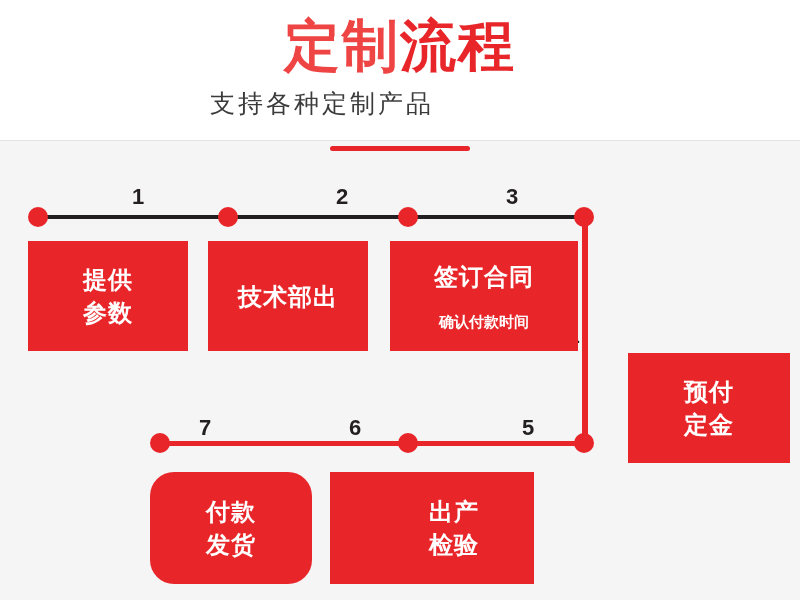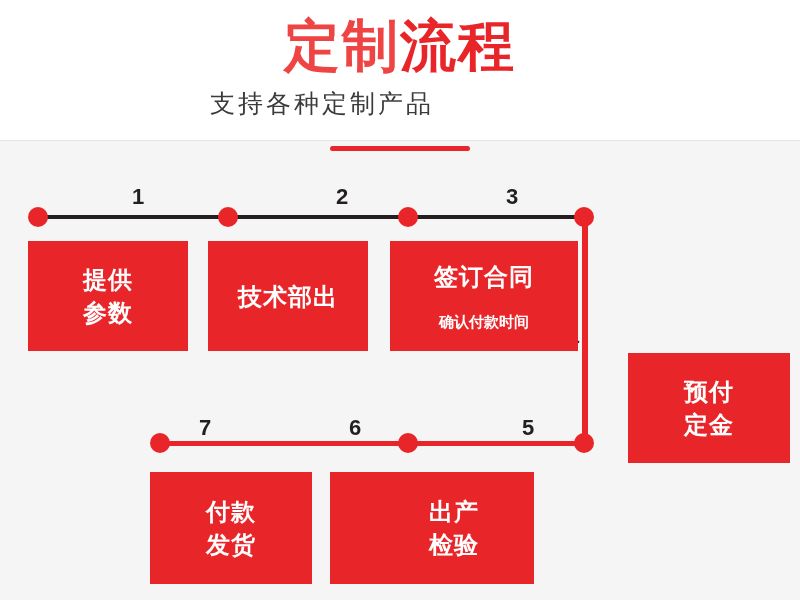--- a/index.html
+++ b/index.html
@@ -192,19 +192,19 @@
       <div class="ln">预付</div>
       <div class="ln">定金</div>
     </div>
 
 
     <div class="box" style="left:330px; top:332px; width:160px; height:112px;padding-left:44px;">
       <div class="ln">出产</div>
       <div class="ln">检验</div>
     </div>
 
-    <div class="box" style="left:150px; top:332px; width:162px; height:112px;">
+    <div class="box" style="left:150px; top:332px; width:162px; height:112px;border-radius:24px;">
       <div class="ln">付款</div>
       <div class="ln">发货</div>
     </div>
 
   </div>
 </div>
 
 </body></html>

